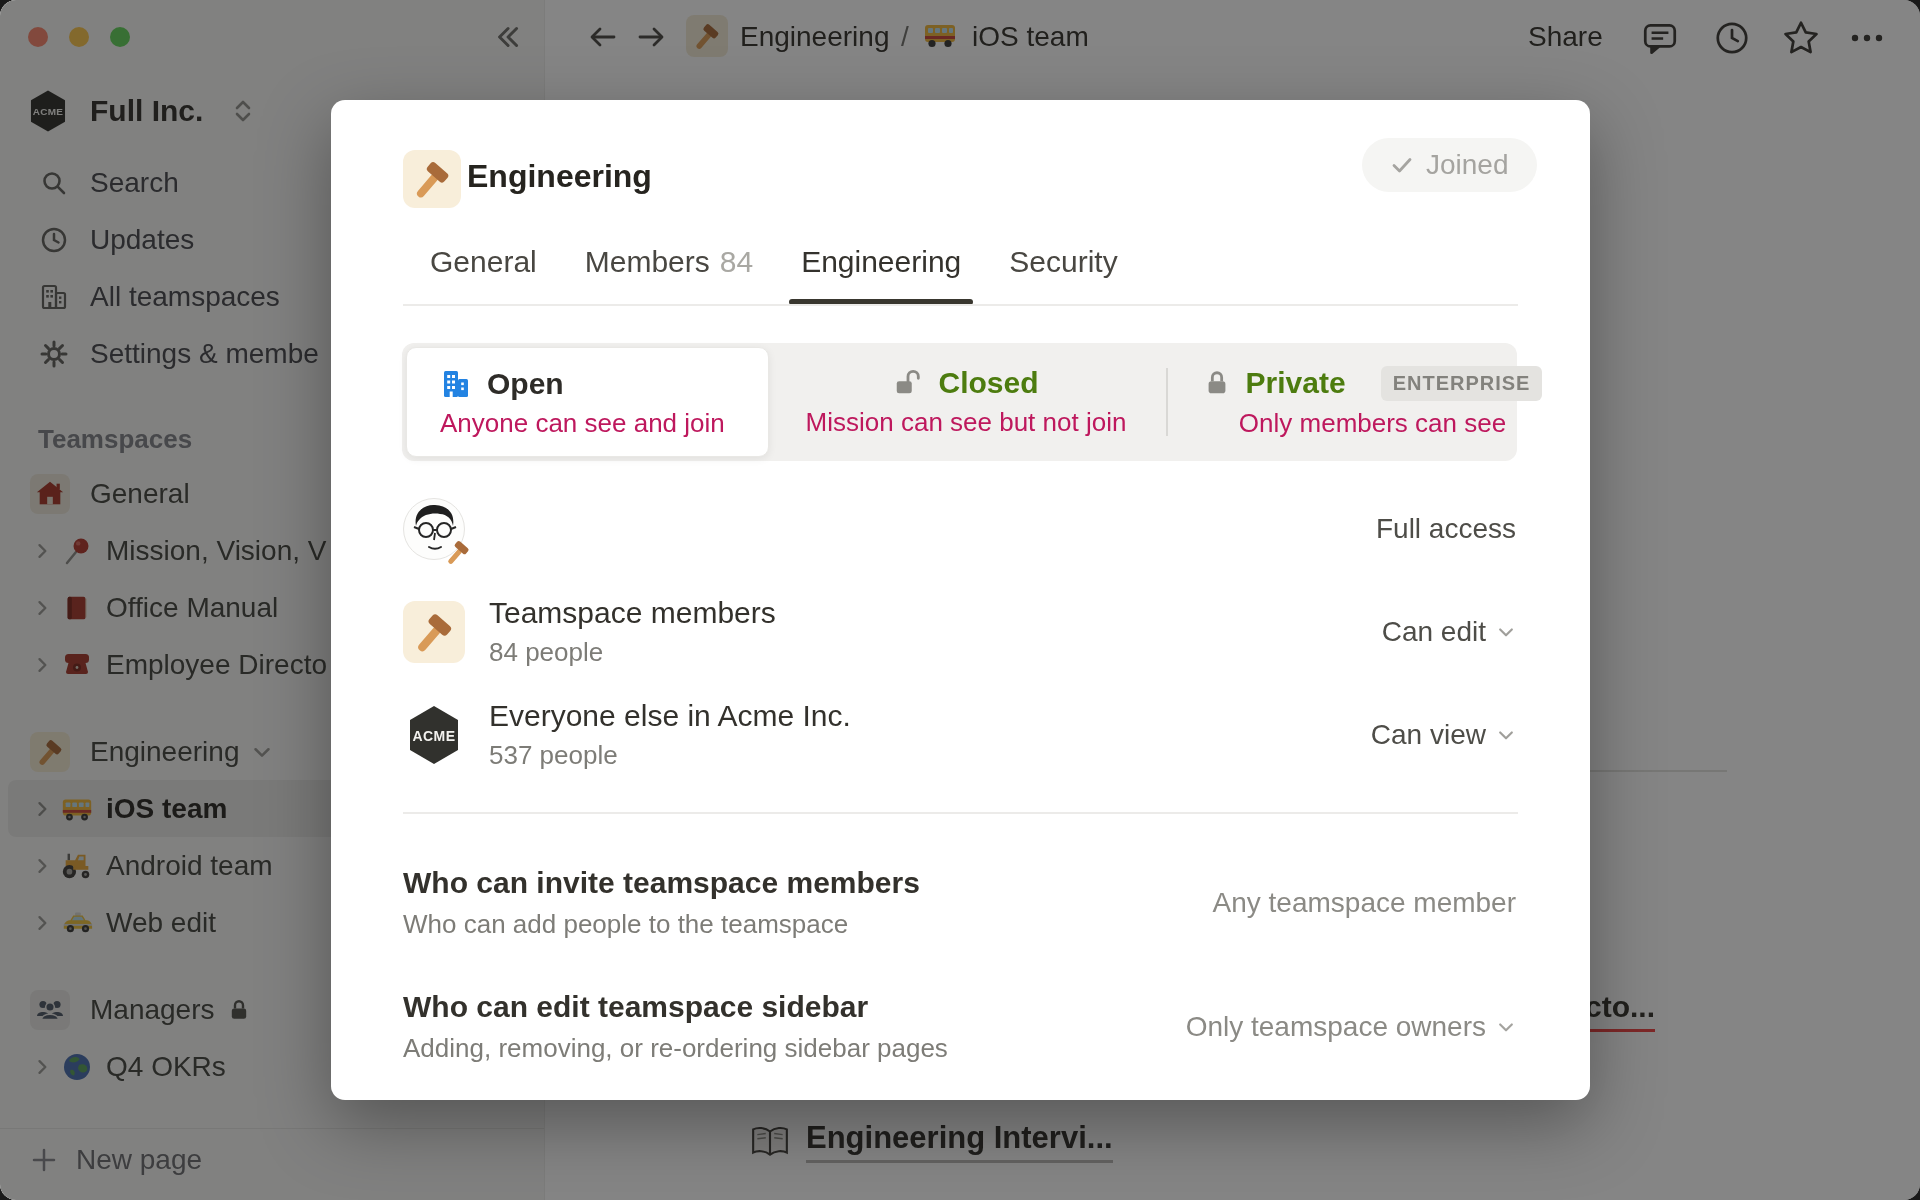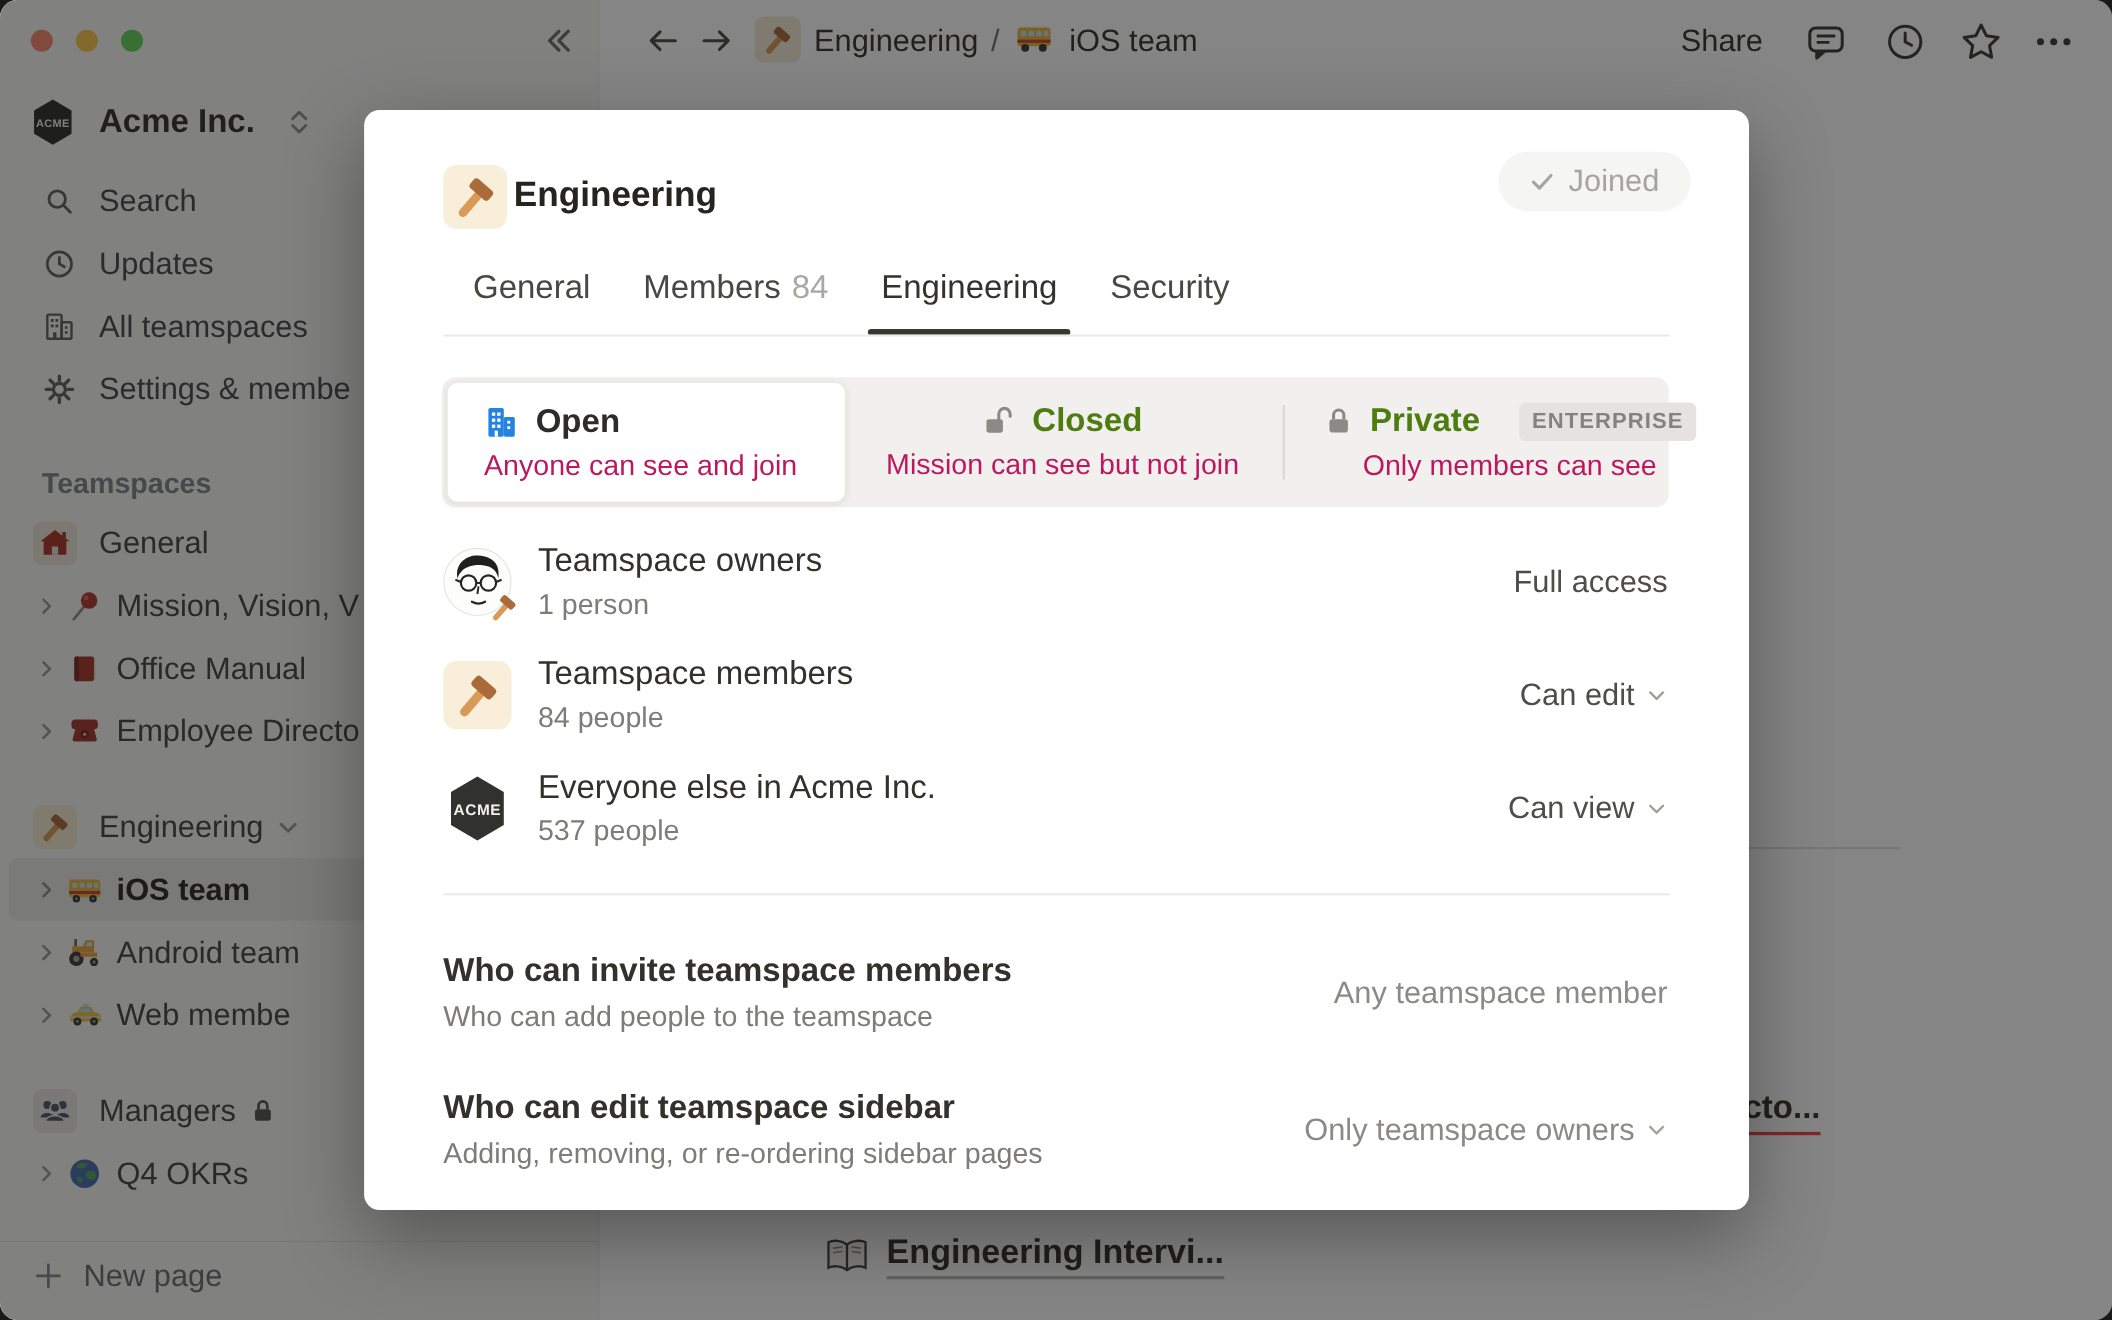--- a/index.html
+++ b/index.html
@@ -116,21 +116,21 @@
       <span class="tl-close"></span>
       <span class="tl-min"></span>
       <span class="tl-zoom"></span>
     </div>
 
     <div class="ws">
       <svg width="40" height="44" viewBox="0 0 56 62">
           <polygon points="28,2 52,16 52,46 28,60 4,46 4,16" fill="#31312d"></polygon>
           <text x="28" y="37" text-anchor="middle" font-family="Liberation Sans, sans-serif" font-size="14" font-weight="bold" letter-spacing="0.5" fill="#f3f2ef">ACME</text>
         </svg>
-      <span class="ws-name">Acme Inc.</span>
+      <span class="ws-name">Full Inc.</span>
       <span class="ws-switch">
         <svg width="28" height="28" viewBox="0 0 28 28" fill="none" stroke="#90908c" stroke-width="2.6" stroke-linecap="round" stroke-linejoin="round">
             <path d="M8 11 L14 5 L20 11"></path>
             <path d="M8 17 L14 23 L20 17"></path>
           </svg>
       </span>
     </div>
 
     <div class="sb-rows" style="top:154px;">
       <div class="sb-row">
@@ -321,21 +321,21 @@
               <rect x="16" y="7" width="6" height="3.5" rx="1" fill="#d8d8d4"></rect>
               <path d="M4 22 C4 17 8 15 11 15 L14 10 H24 L27 15 C31 15 34 17 34 22 V24 H4 Z" fill="#eec23f"></path>
               <path d="M15 11.5 H23 L25.3 15 H12.7 Z" fill="#b9ddeb"></path>
               <rect x="4" y="19" width="30" height="2" fill="#d9d9d6"></rect>
               <circle cx="11" cy="24" r="3.8" fill="#3a3a38"></circle>
               <circle cx="27" cy="24" r="3.8" fill="#3a3a38"></circle>
               <circle cx="11" cy="24" r="1.4" fill="#9c9b98"></circle>
               <circle cx="27" cy="24" r="1.4" fill="#9c9b98"></circle>
             </svg>
           </span>
-        <span class="sb-label">Web membe</span>
+        <span class="sb-label">Web edit</span>
       </div>
     </div>
 
     <div class="sb-rows" style="top:981px;">
       <div class="sb-row toplevel">
         <span class="tile grey">
             <svg width="30" height="30" viewBox="0 0 30 30" fill="#515a68">
               <circle cx="8" cy="9.5" r="3.6"></circle>
               <path d="M2 21 C2 15.5 14 15.5 14 21 Z"></path>
               <circle cx="22" cy="9.5" r="3.6"></circle>
@@ -558,24 +558,20 @@
                 <path d="M25 48 Q31 51.5 37 48" stroke="#262626" stroke-width="2" fill="none" stroke-linecap="round"></path>
               </svg>
             </div>
           <span class="badge">
               <svg width="26" height="26" viewBox="0 0 36 36">
                 <line x1="8" y1="31" x2="20" y2="17" stroke="#d99a57" stroke-width="7" stroke-linecap="round"></line>
                 <rect x="13" y="7" width="20" height="10" rx="3" fill="#a96b3a" transform="rotate(41 23 12)"></rect>
               </svg>
             </span>
         </div>
-        <div class="ptext">
-          <div class="t">Teamspace owners</div>
-          <div class="s">1 person</div>
-        </div>
         <div class="pvalue">
           <span>Full access</span>
         </div>
       </div>
 
       <div class="prow">
         <div class="pav">
           <div class="tile2">
               <svg width="42" height="42" viewBox="0 0 36 36">
                 <line x1="8" y1="31" x2="20" y2="17" stroke="#d99a57" stroke-width="7" stroke-linecap="round"></line>

